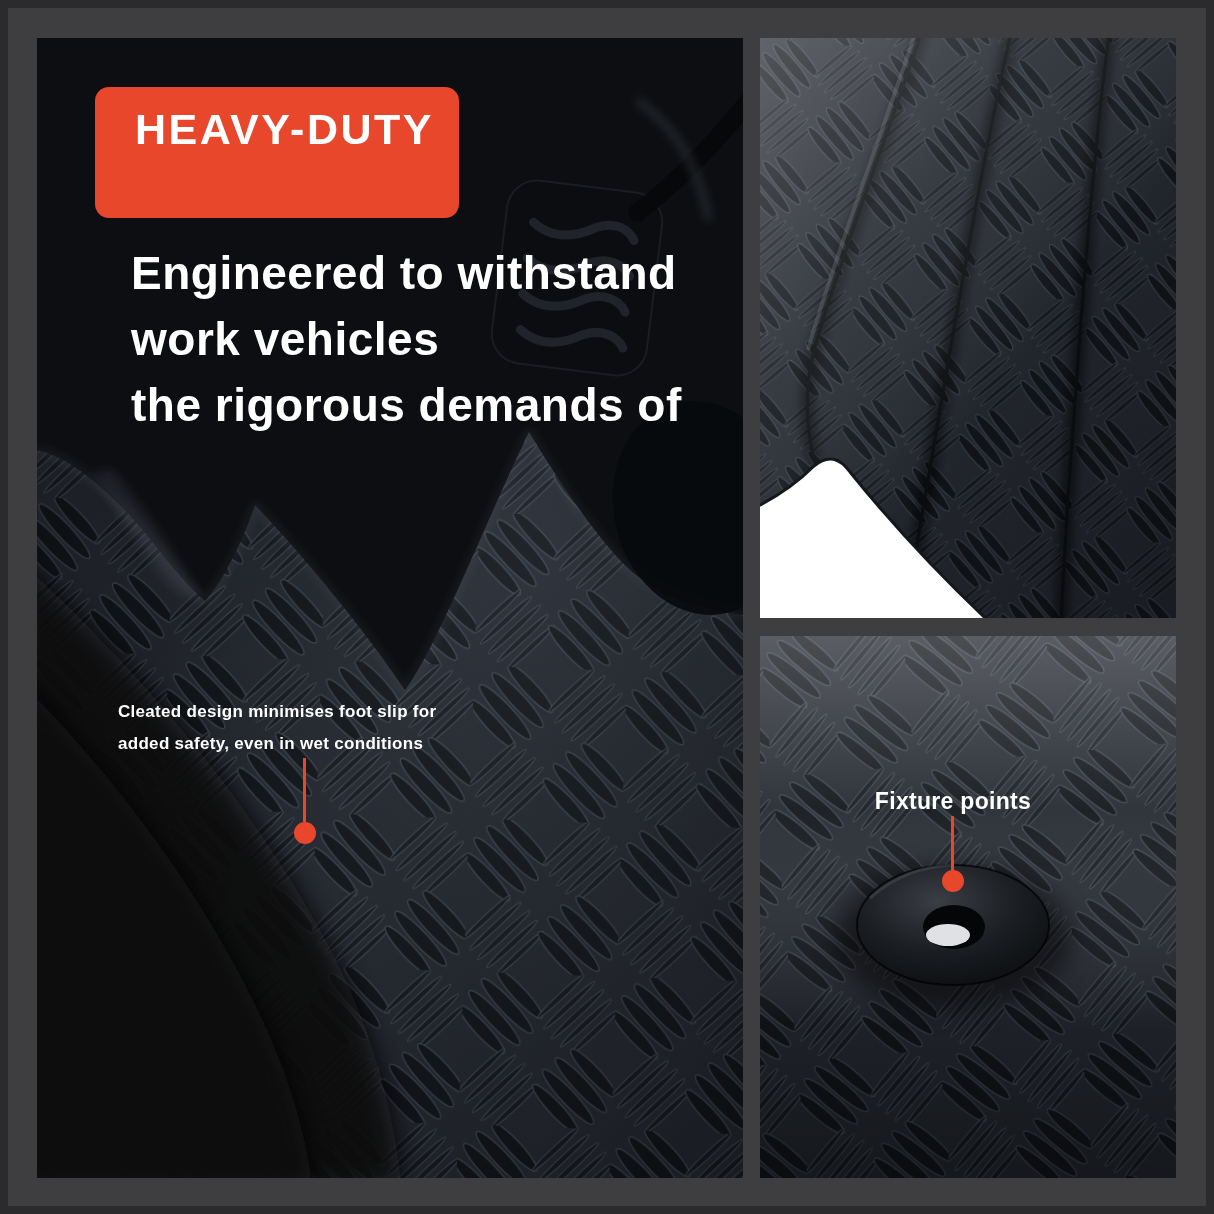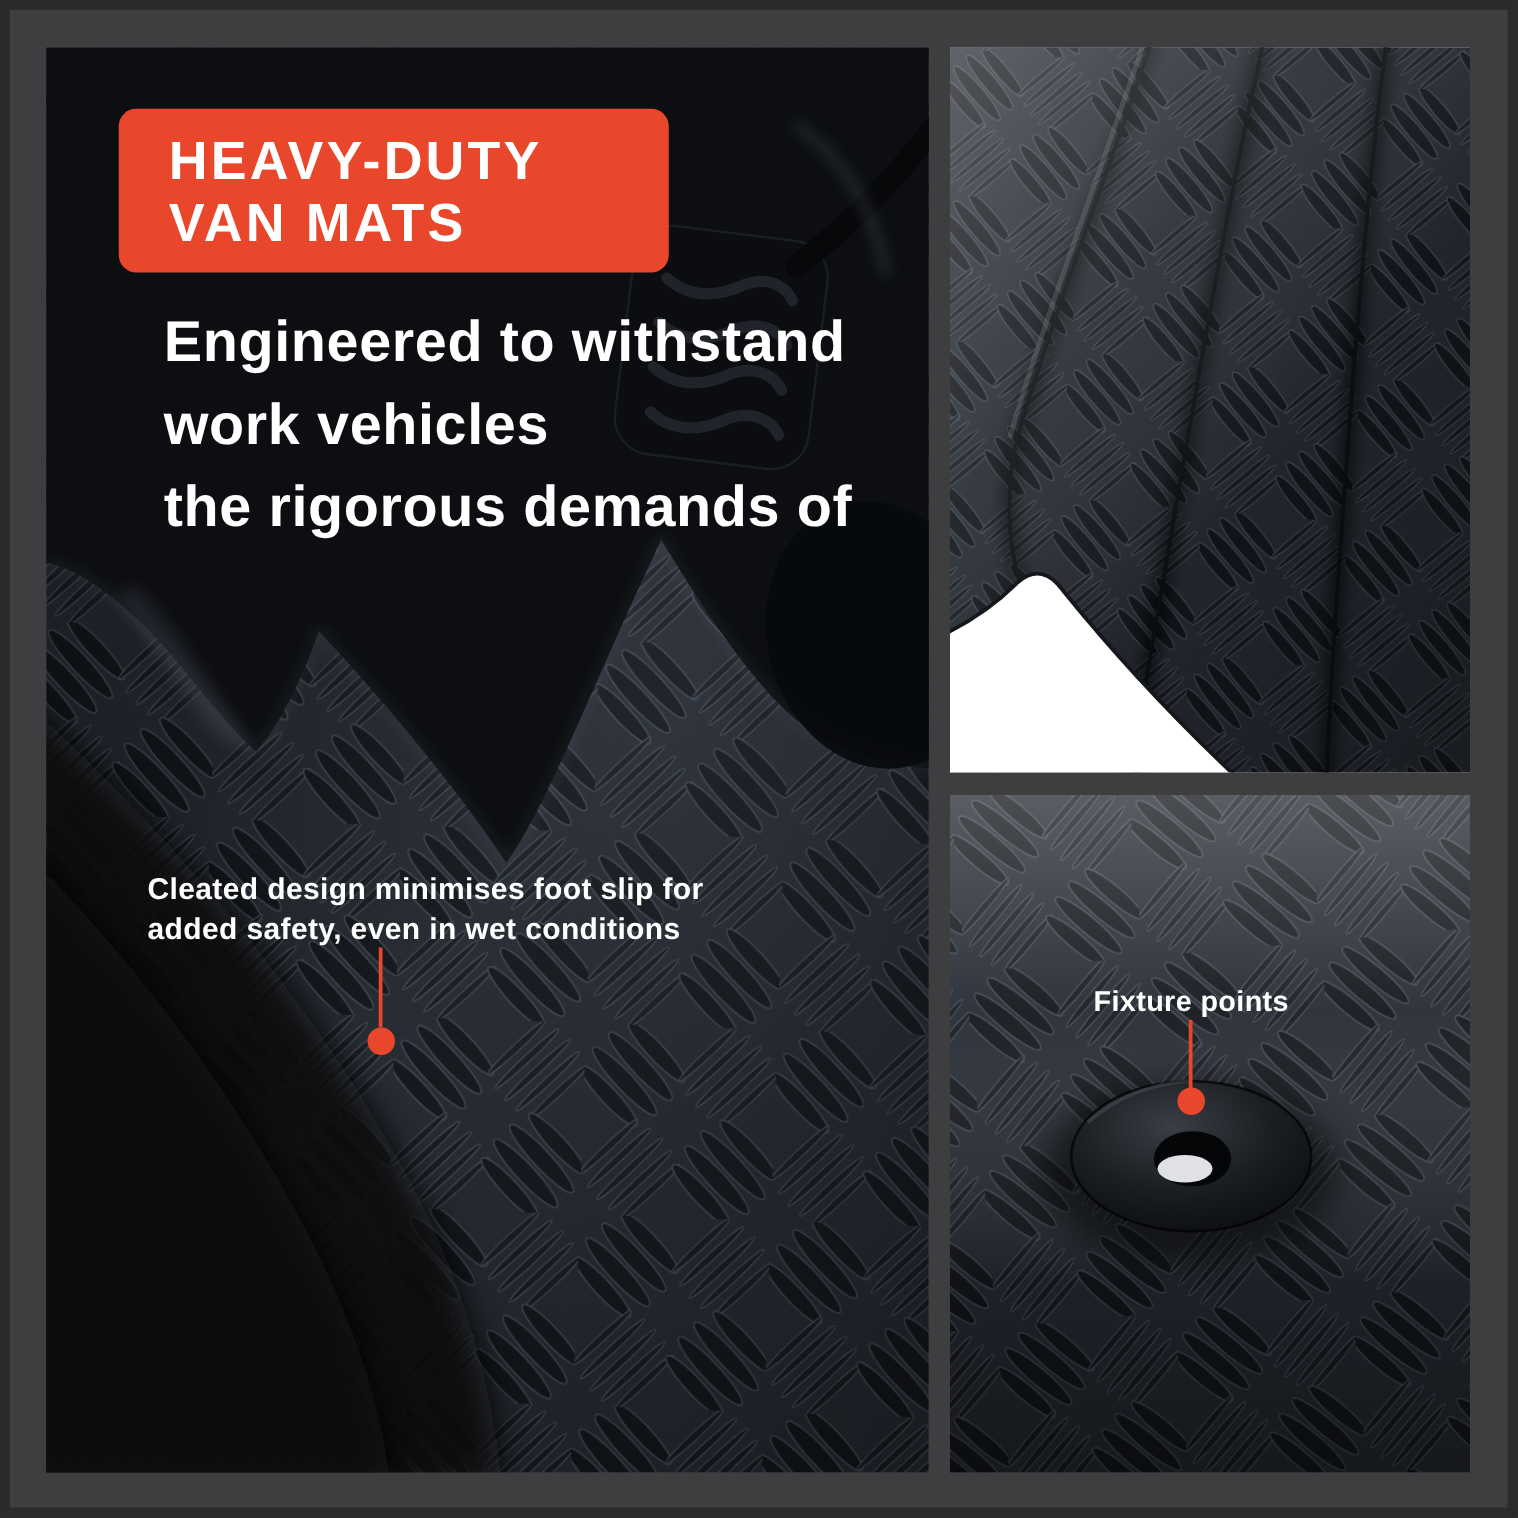--- a/index.html
+++ b/index.html
@@ -14,37 +14,37 @@
     position:absolute;inset:0;
     border:8px solid var(--frame-border,#2B2B2D);
     pointer-events:none;z-index:50;
   }
   .panel{position:absolute;display:block;}
   .panel-left{left:37px;top:38px;width:706px;height:1140px;}
   .panel-tr{left:760px;top:38px;width:416px;height:580px;}
   .panel-br{left:760px;top:636px;width:416px;height:542px;}
 
   .badge{
-    position:absolute;left:95px;top:87px;width:440px;height:131px;
+    position:absolute;left:95px;top:87px;width:364px;height:131px;
     background:var(--accent,#E8472B);
     border-radius:14px;z-index:10;
     padding:17px 12px 0 40px;box-sizing:border-box;
   }
   .badge .line{
     display:block;color:var(--text,#fff);
     font-size:43px;font-weight:bold;line-height:50px;letter-spacing:2.5px;
   }
   .headline{position:absolute;left:131px;top:240px;z-index:10;}
   .headline .line{
     display:block;color:var(--text,#fff);
     font-size:46px;font-weight:700;line-height:66px;letter-spacing:0.5px;
   }
   .annotation{position:absolute;z-index:10;color:var(--text,#fff);font-weight:bold;}
   .annotation-left{left:118px;top:696px;}
-  .annotation-left .line{display:block;font-size:24px;line-height:32px;letter-spacing:0.3px;}
+  .annotation-left .line{display:block;font-size:17px;line-height:32px;letter-spacing:0.3px;}
   .annotation-fixture{left:803px;top:786px;width:300px;text-align:center;font-size:23px;line-height:30px;letter-spacing:0.3px;}
 
   .pointer-line{
     position:absolute;width:3px;background:var(--accent,#E8472B);z-index:10;
   }
   .pointer-line-left{left:303px;top:758px;height:64px;}
   .pointer-line-fixture{left:951px;top:816px;height:58px;}
   .pointer-dot{
     position:absolute;width:22px;height:22px;border-radius:50%;
     background:var(--accent,#E8472B);z-index:10;
@@ -181,21 +181,20 @@
     <g>
       <ellipse cx="193" cy="289" rx="96" ry="60" fill="url(#washerGrad)" stroke="#000" stroke-opacity="0.7" stroke-width="2"></ellipse>
       <ellipse cx="194" cy="291" rx="31" ry="22" fill="#050607"></ellipse>
       <ellipse cx="188" cy="299" rx="22" ry="11" fill="#DFE1E4"></ellipse>
       <path d="M110 262 C135 240 165 230 193 229" stroke="#4A4F57" stroke-opacity="0.5" stroke-width="3" fill="none"></path>
     </g>
   </svg>
 
   <div class="badge">
     <span class="line">HEAVY-DUTY</span>
-    <span class="line">VAN MATS</span>
   </div>
 
   <div class="headline">
     <span class="line">Engineered to withstand</span>
     <span class="line">work vehicles</span>
     <span class="line">the rigorous demands of</span>
   </div>
 
   <div class="annotation annotation-left">
     <span class="line">Cleated design minimises foot slip for</span>

